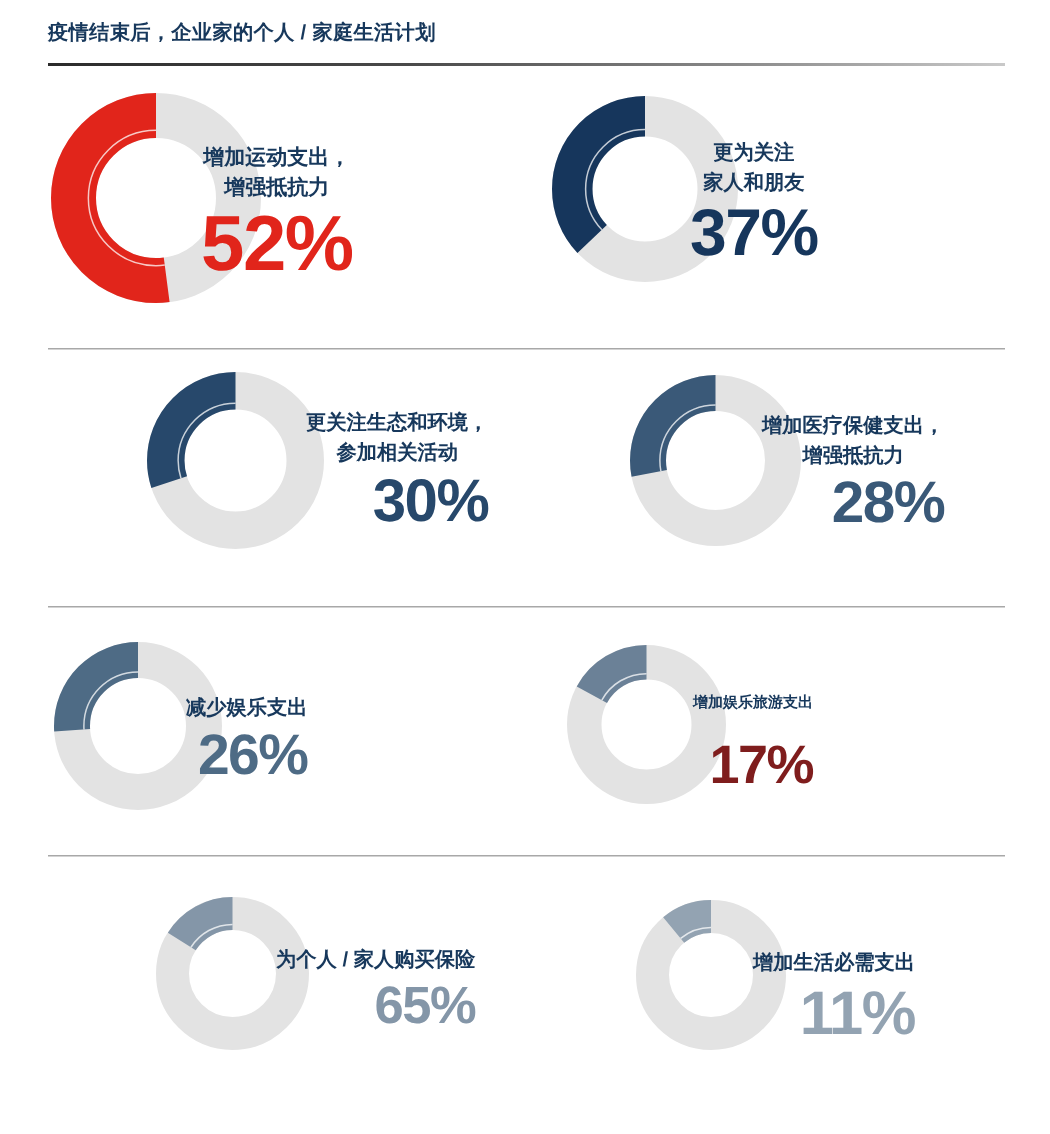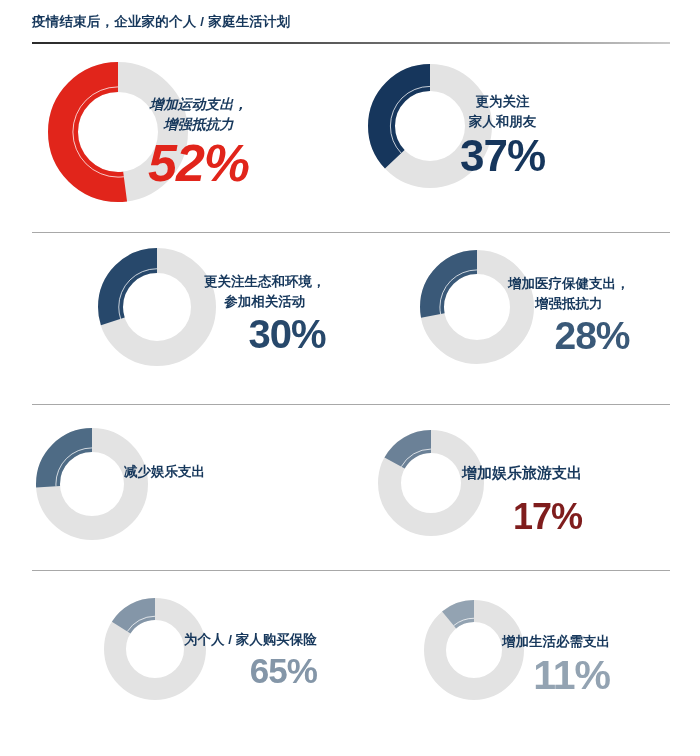--- a/index.html
+++ b/index.html
@@ -82,21 +82,21 @@
 <div class="header">
   <div class="header-title">疫情结束后，企业家的个人 / 家庭生活计划</div>
   <div class="header-rule"></div>
 </div>
 
 <div class="row-sep" style="top:232px;"></div>
 <div class="row-sep" style="top:404px;"></div>
 <div class="row-sep" style="top:570px;"></div>
 
 <div id="stats-layer">
-    <div class="stat" style="left: 48px; top: 62px; width: 400px; height: 140px; font-style: italic;">
+    <div class="stat" style="left: 34px; top: 62px; width: 400px; height: 140px;">
       <svg width="140" height="140" viewBox="0 0 140 140" class="donut">
         <circle cx="70" cy="70" r="55" fill="none" stroke="#E3E3E3" stroke-width="30"></circle>
         <circle cx="70" cy="70" r="55" fill="none" stroke="#E1251B" stroke-width="30" stroke-dasharray="179.6990997853362 345.57519189487726" transform="rotate(-90 70 70) scale(1,-1) translate(0,-140)"></circle>
         <circle cx="70" cy="70" r="45.1" fill="none" stroke="#ffffff" stroke-width="1" stroke-opacity="0.75" stroke-dasharray="147.35326182397566 283.3716573537993" transform="rotate(-90 70 70) scale(1,-1) translate(0,-140)"></circle>
       </svg>
       <div class="stat-text" style="left: 100px; top: 32px;">
         <div class="stat-label" style="font-size: 14px; color: rgb(23, 56, 92); text-align: center;">增加运动支出，
 增强抵抗力</div>
         <div class="stat-value" style="font-size: 52px; color: rgb(225, 37, 27); text-align: right; margin-top: 4px;">52%</div>
       </div>
@@ -138,30 +138,31 @@
       </div>
     </div>
     <div class="stat" style="left: 36px; top: 428px; width: 372px; height: 112px;">
       <svg width="112" height="112" viewBox="0 0 112 112" class="donut">
         <circle cx="56" cy="56" r="44" fill="none" stroke="#E3E3E3" stroke-width="24"></circle>
         <circle cx="56" cy="56" r="44" fill="none" stroke="#4E6B85" stroke-width="24" stroke-dasharray="71.87963991413446 276.46015351590177" transform="rotate(-90 56 56) scale(1,-1) translate(0,-112)"></circle>
         <circle cx="56" cy="56" r="36.08" fill="none" stroke="#ffffff" stroke-width="1" stroke-opacity="0.75" stroke-dasharray="58.941304729590264 226.69732588303947" transform="rotate(-90 56 56) scale(1,-1) translate(0,-112)"></circle>
       </svg>
       <div class="stat-text" style="left: 88px; top: 34px;">
         <div class="stat-label" style="font-size: 13.5px; color: rgb(23, 56, 92); text-align: center;">减少娱乐支出</div>
+        <div class="stat-value" style="font-size: 38px; color: rgb(78, 107, 133); text-align: right; margin-top: 4px;">26%</div>
       </div>
     </div>
     <div class="stat" style="left: 378px; top: 430px; width: 366px; height: 106px;">
       <svg width="106" height="106" viewBox="0 0 106 106" class="donut">
         <circle cx="53" cy="53" r="41.5" fill="none" stroke="#E3E3E3" stroke-width="23"></circle>
         <circle cx="53" cy="53" r="41.5" fill="none" stroke="#6B8197" stroke-width="23" stroke-dasharray="44.327872342151984 260.75219024795285" transform="rotate(-90 53 53) scale(1,-1) translate(0,-106)"></circle>
         <circle cx="53" cy="53" r="33.91" fill="none" stroke="#ffffff" stroke-width="1" stroke-opacity="0.75" stroke-dasharray="36.22067834029816 213.06281376645975" transform="rotate(-90 53 53) scale(1,-1) translate(0,-106)"></circle>
       </svg>
       <div class="stat-text" style="left: 84px; top: 32px;">
-        <div class="stat-label" style="font-size: 15px; color: rgb(23, 56, 92); text-align: center;">增加娱乐旅游支出</div>
+        <div class="stat-label" style="font-size: 10px; color: rgb(23, 56, 92); text-align: center;">增加娱乐旅游支出</div>
         <div class="stat-value" style="font-size: 36px; color: #7f1d1d; text-align: right; margin-top: 16px;">17%</div>
       </div>
     </div>
     <div class="stat" style="left: 104px; top: 598px; width: 362px; height: 102px;">
       <svg width="102" height="102" viewBox="0 0 102 102" class="donut">
         <circle cx="51" cy="51" r="40" fill="none" stroke="#E3E3E3" stroke-width="22"></circle>
         <circle cx="51" cy="51" r="40" fill="none" stroke="#8496A8" stroke-width="22" stroke-dasharray="40.21238596594935 251.32741228718345" transform="rotate(-90 51 51) scale(1,-1) translate(0,-102)"></circle>
         <circle cx="51" cy="51" r="32.74" fill="none" stroke="#ffffff" stroke-width="1" stroke-opacity="0.75" stroke-dasharray="32.91383791312955 205.71148695705966" transform="rotate(-90 51 51) scale(1,-1) translate(0,-102)"></circle>
       </svg>
       <div class="stat-text" style="left: 80px; top: 32px;">

